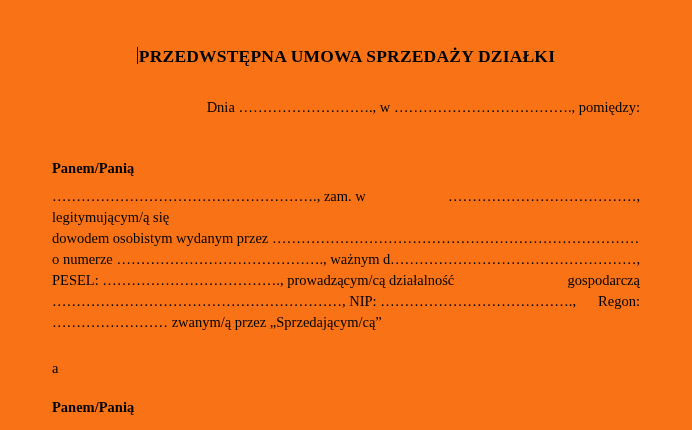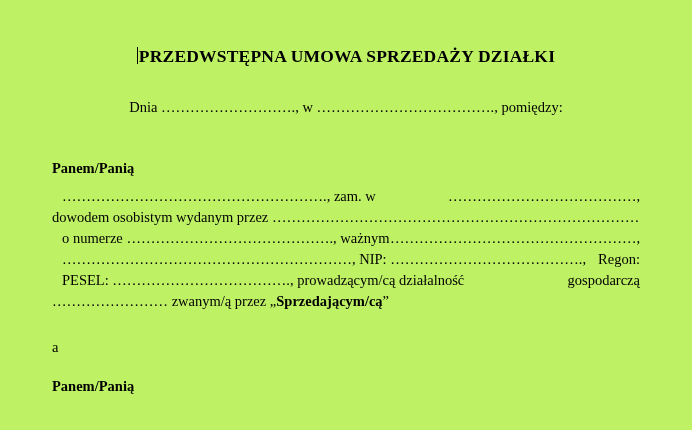--- a/index.html
+++ b/index.html
@@ -11,21 +11,21 @@
     width: 692px;
     height: 430px;
     overflow: hidden;
     font-family: "Liberation Serif", serif;
     color: #000000;
   }
   .page {
     position: relative;
     width: 692px;
     height: 430px;
-    background: #bef264;
+    background: #f97316;
     box-sizing: border-box;
     padding: 0 52px;
   }
   .doc-title {
     text-align: center;
     font-weight: bold;
     font-size: 17.5px;
     letter-spacing: 0.2px;
     margin: 0;
     padding-top: 46px;
@@ -34,21 +34,21 @@
   }
   .title-cursor {
     display: inline-block;
     width: 1px;
     height: 17px;
     background: #000;
     vertical-align: -2px;
     margin-right: 1px;
   }
   .date-line {
-    text-align: center;
+    text-align: right;
     font-size: 14.5px;
     margin: 0;
     padding-top: 32px;
     white-space: nowrap;
   }
   .spacer-a { height: 44px; }
   .party-label {
     font-weight: bold;
     font-size: 14.5px;
     margin: 0;
@@ -63,21 +63,21 @@
     margin: 0;
     white-space: nowrap;
     overflow: hidden;
   }
   .line-justify {
     display: flex;
     justify-content: space-between;
     align-items: baseline;
     width: 100%;
   }
-  .grow { flex: 1 1 auto; overflow: hidden; white-space: nowrap; margin-left: 10px; }
+  .grow { flex: 1 1 auto; overflow: hidden; white-space: nowrap; }
   .nowrap { white-space: nowrap; }
   .single-a {
     font-size: 14.5px;
     margin: 0;
     padding-top: 27px;
     padding-bottom: 22px;
   }
   .party-label-2 {
     font-weight: bold;
     font-size: 14.5px;
@@ -85,54 +85,55 @@
   }
   .bottom-cut {
     font-size: 14.5px;
     margin: 0;
     padding-top: 9px;
     text-align: center;
     height: 8px;
     overflow: hidden;
     color: #000;
   }
-  b.inline-bold { font-weight: bold; }
+  b.inline-bold { font-weight: normal; }
 </style>
 </head>
 <body>
 
 <div class="page">
 
   <h1 class="doc-title"><span class="title-cursor"></span><span>PRZEDWSTĘPNA UMOWA SPRZEDAŻY DZIAŁKI</span></h1>
 
   <p class="date-line">Dnia ………………………., w ………………………………., pomiędzy:</p>
 
   <div class="spacer-a"></div>
 
   <p class="party-label">Panem/Panią</p>
 
   <div class="body-block">
     <p class="line-justify">
       <span class="grow">………………………………………………., zam. w</span>
       <span class="nowrap">…………………………………,</span>
     </p>
     <p class="line-justify">
+      <span class="nowrap">legitymującym/ą  się</span>
     </p>
     <p>dowodem  osobistym  wydanym  przez  ……………………………………………………………………</p>
     <p class="line-justify">
       <span class="grow">o numerze ……………………………………., ważnym do</span>
       <span class="nowrap">……………………………………………,</span>
     </p>
     <p class="line-justify">
+      <span class="grow">PESEL:  ……………………………….,  prowadzącym/cą  działalność</span>
+      <span class="nowrap">gospodarczą</span>
+    </p>
+    <p class="line-justify">
       <span class="grow">……………………………………………………,               NIP:    ………………………………….,</span>
       <span class="nowrap">Regon:</span>
-    </p>
-    <p class="line-justify">
-      <span class="grow">PESEL:  ……………………………….,  prowadzącym/cą  działalność</span>
-      <span class="nowrap">gospodarczą</span>
     </p>
     <p><span>…………………… zwanym/ą przez „</span><b class="inline-bold">Sprzedającym/cą</b><span>”</span></p>
   </div>
 
   <p class="single-a">a</p>
 
   <p class="party-label-2">Panem/Panią</p>
 
   <p class="bottom-cut">…………………</p>
 

